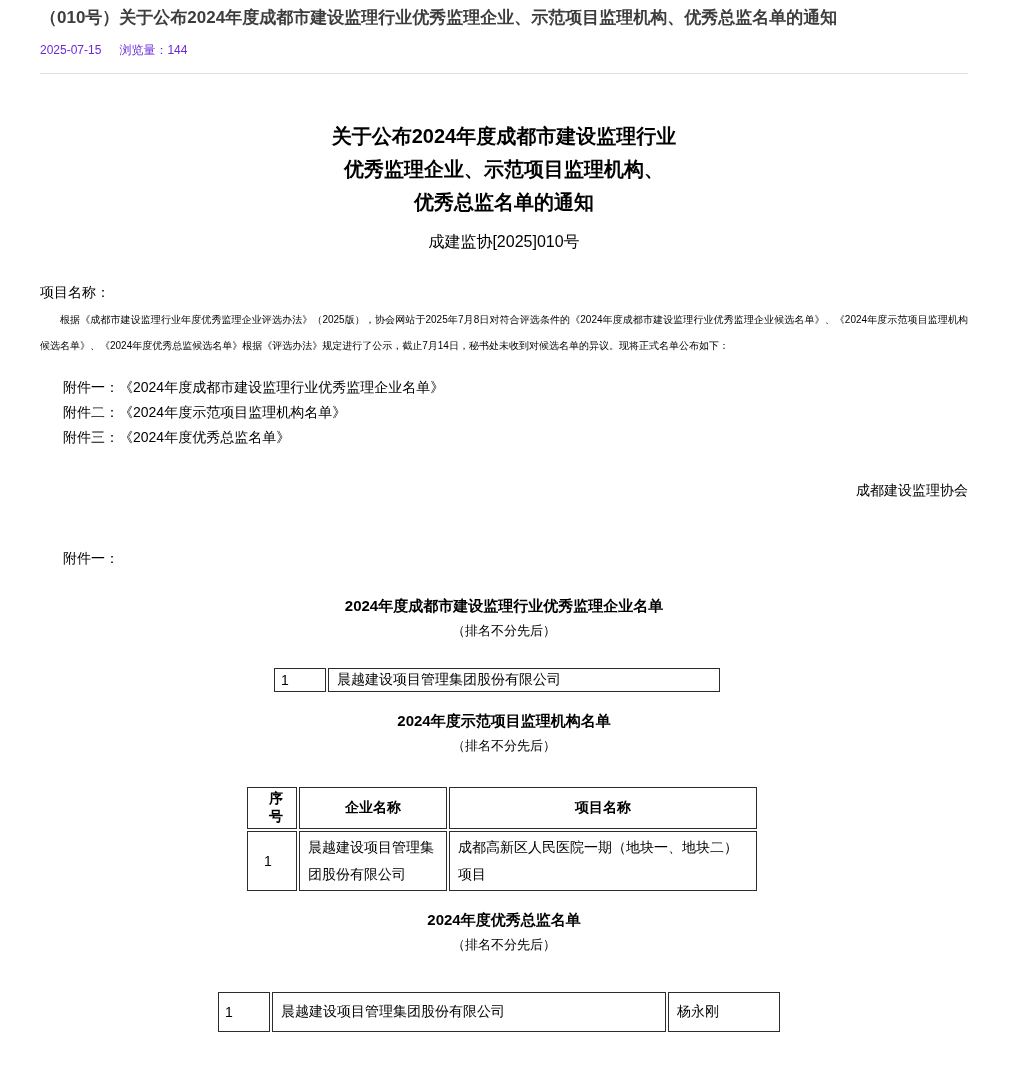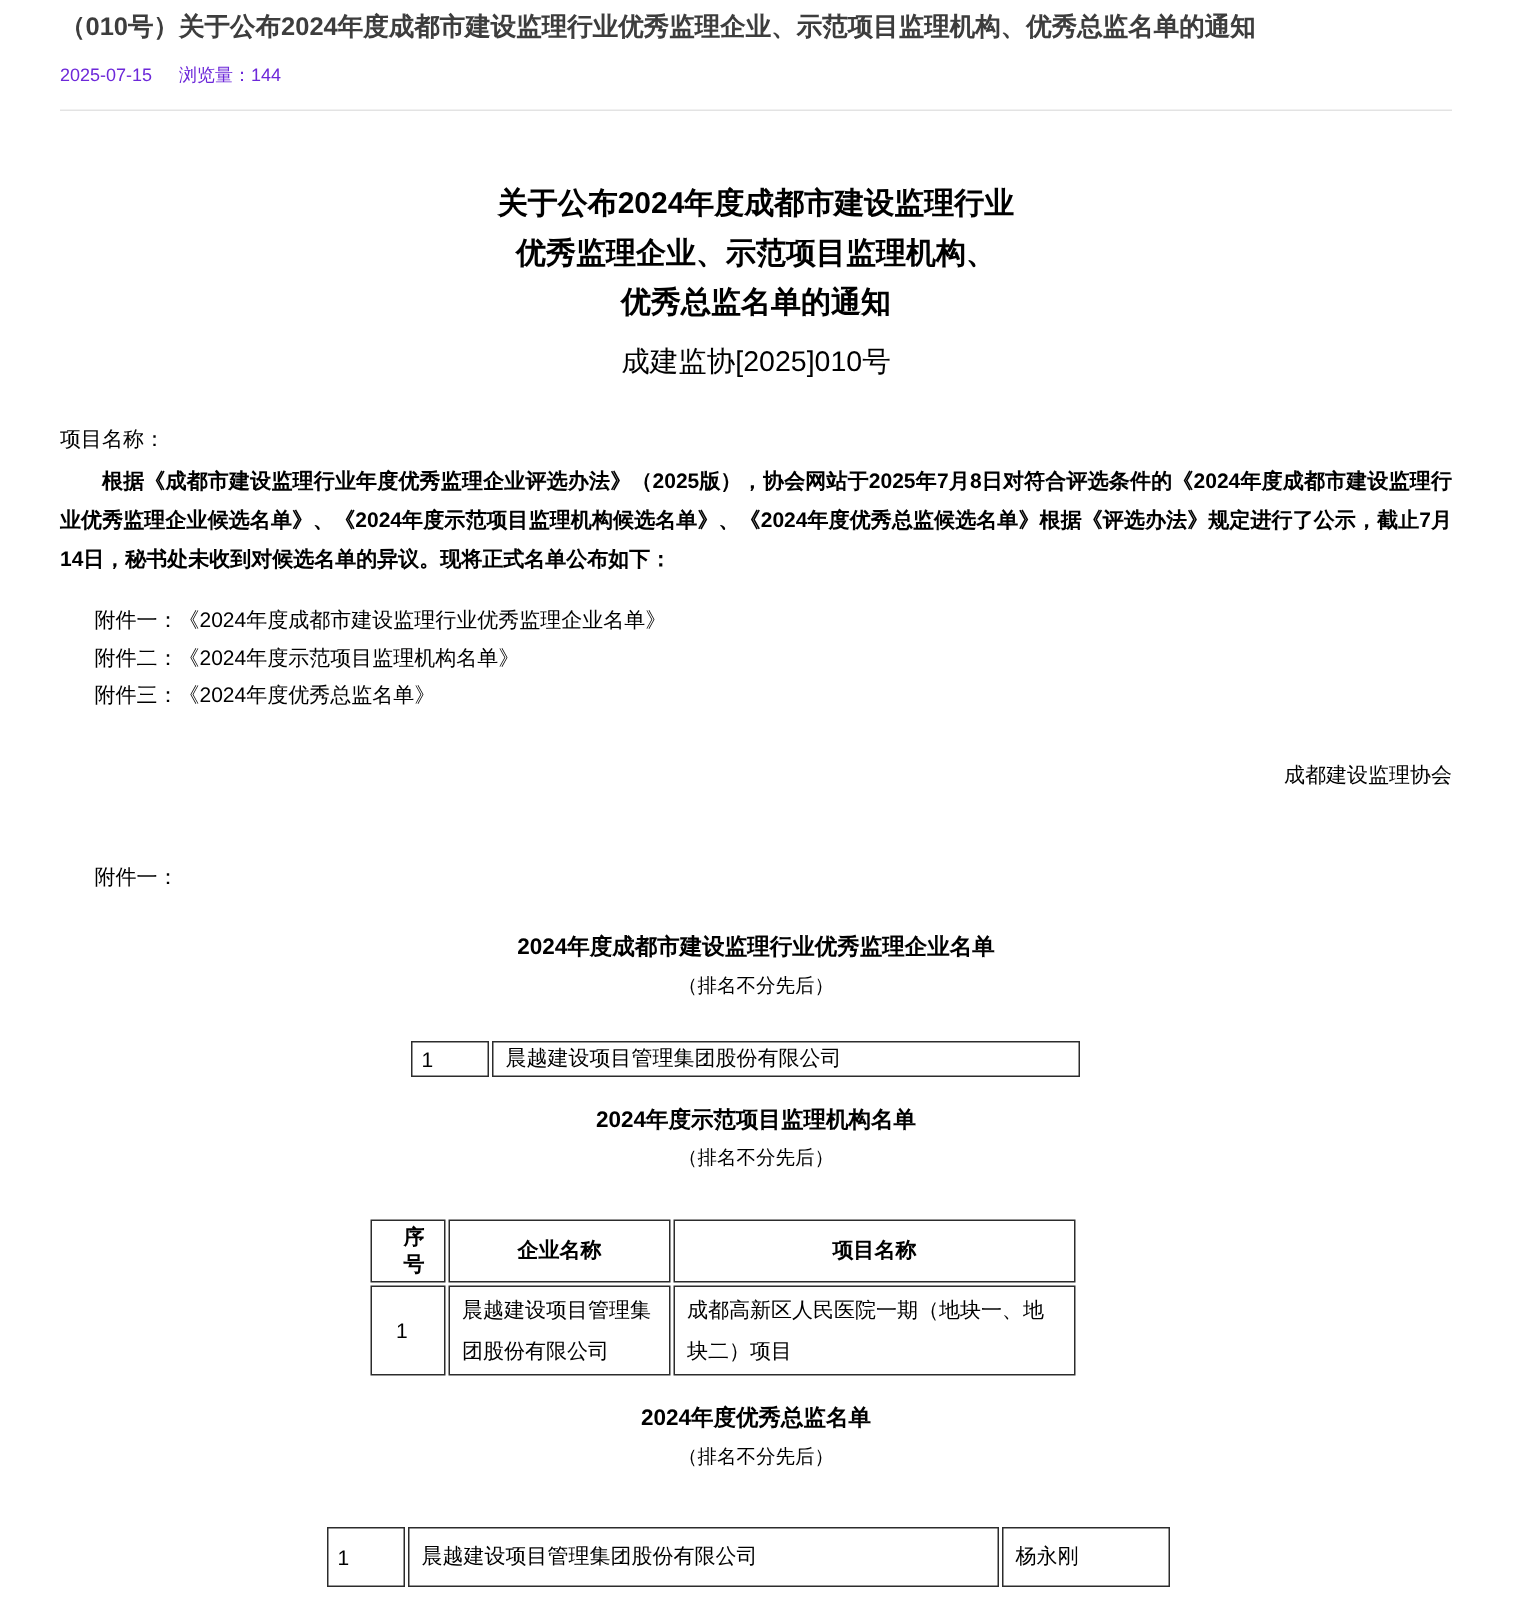--- a/index.html
+++ b/index.html
@@ -10,23 +10,23 @@
     font-family: "Liberation Sans", "DejaVu Sans", sans-serif;
   }
   .container { padding: 6px 56px 0 40px; }
 
   .page-title { font-size: 17px; font-weight: bold; color: #3d3d3d; line-height: 24px; }
   .meta { margin-top: 12px; font-size: 12px; color: #6d28d9; line-height: 17px; }
   .meta .views { margin-left: 18px; }
   hr.divider { border: none; border-top: 1px solid #e3e3e3; margin: 14px 0 0 0; }
 
   .doc-title { margin-top: 46px; text-align: center; font-size: 20px; font-weight: bold; line-height: 33px; color: #000; }
-  .doc-number { margin-top: 14px; text-align: center; font-size: 19px; line-height: 18px; }
+  .doc-number { margin-top: 14px; text-align: center; font-size: 16px; line-height: 18px; }
   .salutation { margin-top: 30px; font-size: 14px; line-height: 22px; }
-  .body-para { margin-top: 4px; font-size: 14px; line-height: 26px; text-align: justify; text-indent: 2em; font-weight: bold; }
+  .body-para { margin-top: 4px; font-size: 10px; line-height: 26px; text-align: justify; text-indent: 2em; }
   .attachments { margin-top: 16px; margin-left: 23px; font-size: 14px; line-height: 25px; }
   .signature { margin-top: 28px; text-align: right; font-size: 14px; line-height: 25px; }
   .annex-label { margin-top: 44px; margin-left: 23px; font-size: 14px; line-height: 22px; }
 
   .section-title { text-align: center; font-weight: bold; font-size: 15px; line-height: 21px; margin-top: 16px; }
   .section-title.first { margin-top: 26px; }
   .section-sub { text-align: center; font-size: 13px; line-height: 18px; margin-top: 6px; }
 
   table { border-collapse: separate; border-spacing: 2px; font-size: 14px; color: #000; }
   td, th { border: 1px solid #2c2c2c; padding: 0 8px; text-align: left; vertical-align: middle; }
@@ -34,21 +34,21 @@
   .t1 { margin: 26px 0 0 232px; }
   .t1 td { height: 24px; }
   .t1 .c1 { width: 52px; padding: 0 6px; }
   .t1 .c2 { width: 392px; }
 
   .t2 { margin: 30px 0 0 205px; }
   .t2 th { height: 42px; font-weight: bold; text-align: center; }
   .t2 td { line-height: 27px; padding: 2px 8px; }
   .t2 .c1 { width: 50px; padding-left: 16px; }
   .t2 .c2 { width: 148px; }
-  .t2 .c3 { width: 268px; }
+  .t2 .c3 { width: 308px; }
 
   .t3 { margin: 36px 0 0 176px; }
   .t3 td { height: 40px; }
   .t3 .c1 { width: 52px; padding: 0 6px; }
   .t3 .c2 { width: 394px; }
   .t3 .c3 { width: 112px; }
 </style>
 </head>
 <body>
 

